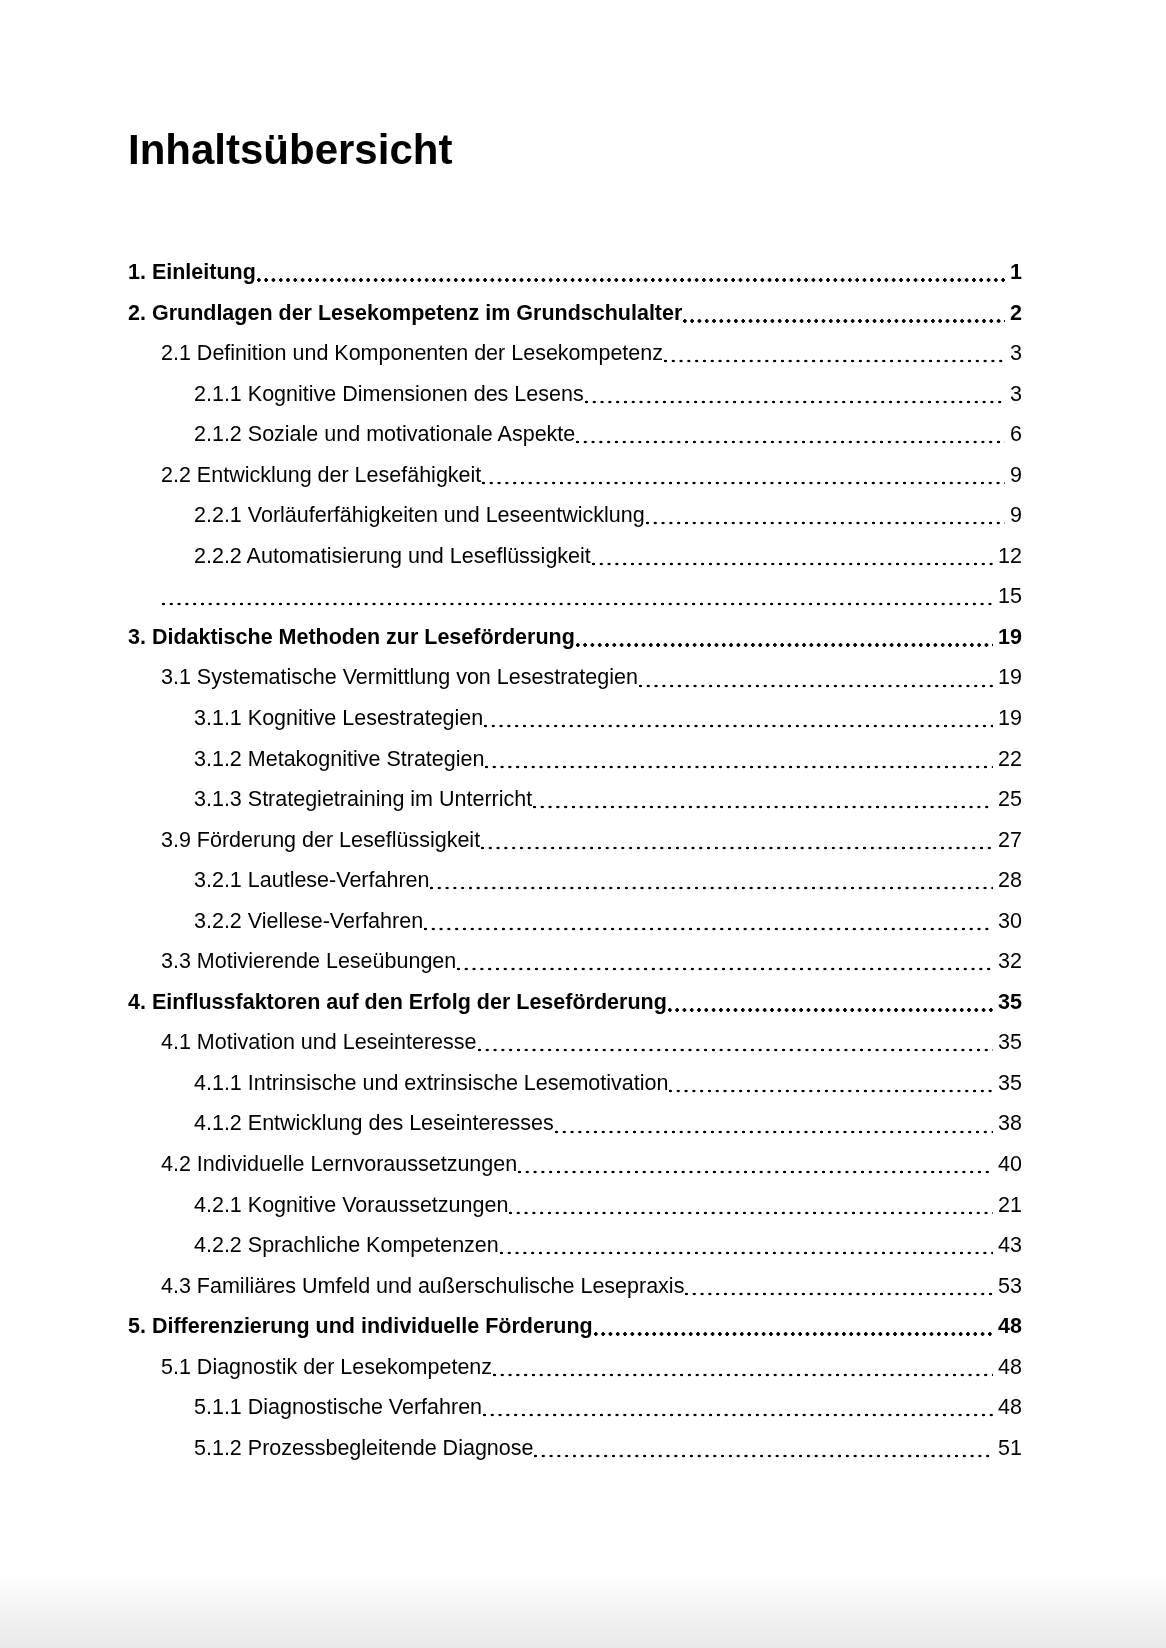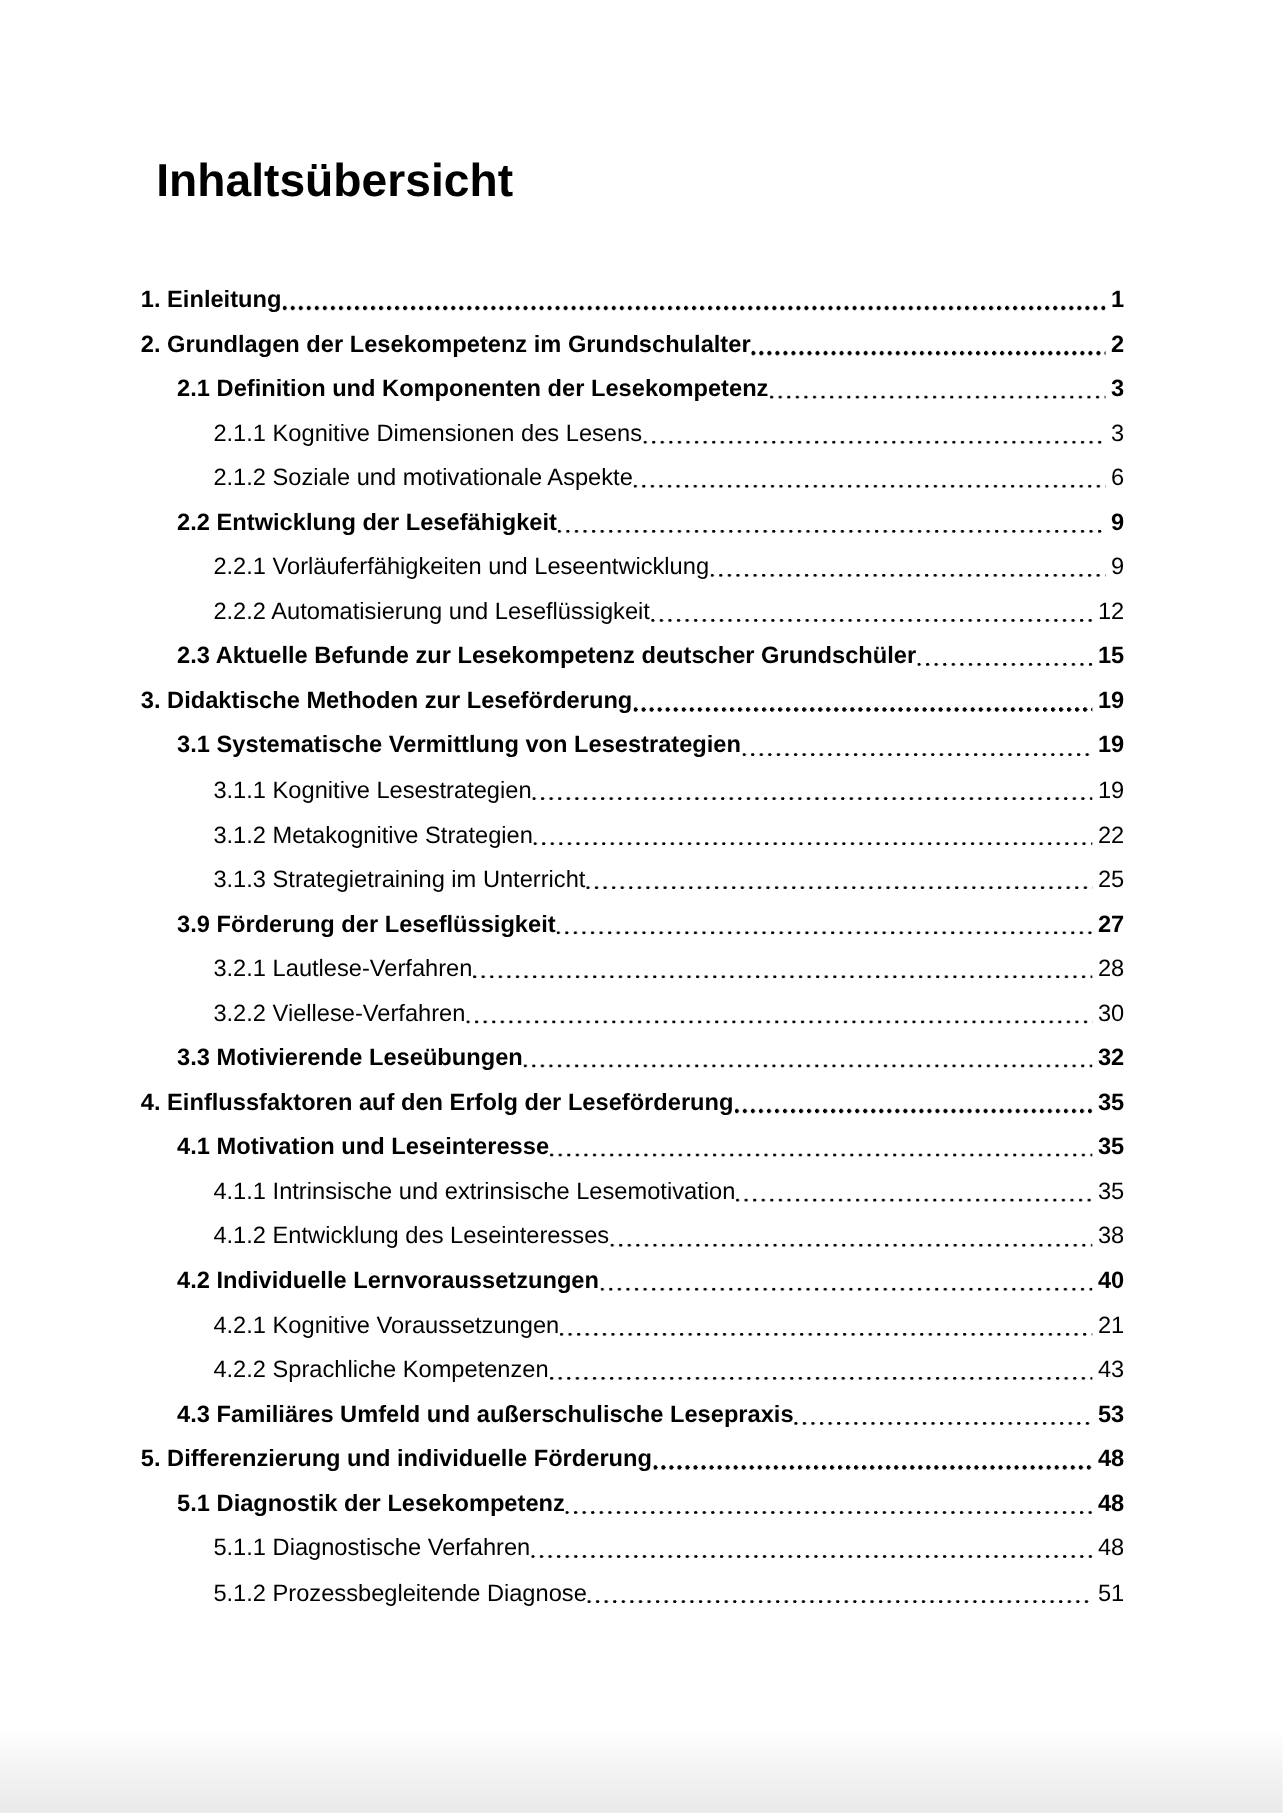--- a/index.html
+++ b/index.html
@@ -12,41 +12,41 @@
     height: 1648px;
     position: relative;
     overflow: hidden;
     font-family: "Liberation Sans", sans-serif;
     color: #000000;
   }
   .doc-title {
     position: absolute;
     left: 128px;
     top: 126px;
-    margin: 14px;
+    margin: 0;
     font-size: 42px;
     font-weight: bold;
     letter-spacing: 0px;
     line-height: 1.15;
   }
   .toc {
     position: absolute;
     left: 128px;
     right: 144px;
     top: 252px;
   }
   .row {
     display: flex;
     align-items: stretch;
     font-size: 21.5px;
     line-height: 40.55px;
     white-space: nowrap;
   }
   .row.bold { font-weight: bold; }
-  .row.lvl-1 { padding-left: 33px; font-weight: bold; }
+  .row.lvl-1 { padding-left: 33px; }
   .row.lvl-2 { padding-left: 66px; }
   .label { white-space: nowrap; }
   .leader {
     flex: 1 1 auto;
     position: relative;
     min-width: 14px;
   }
   .leader::after {
     content: "";
     position: absolute;
@@ -125,21 +125,20 @@
     <span class="pagenum">9</span>
   </div>
 
   <div class="row lvl-2">
     <span class="label">2.2.2 Automatisierung und Leseflüssigkeit</span>
     <span class="leader"></span>
     <span class="pagenum">12</span>
   </div>
 
   <div class="row lvl-1">
-    <span class="label">2.3 Aktuelle Befunde zur Lesekompetenz deutscher Grundschüler</span>
     <span class="leader"></span>
     <span class="pagenum">15</span>
   </div>
 
   <div class="row lvl-0 bold">
     <span class="label">3. Didaktische Methoden zur Leseförderung</span>
     <span class="leader"></span>
     <span class="pagenum">19</span>
   </div>
 

